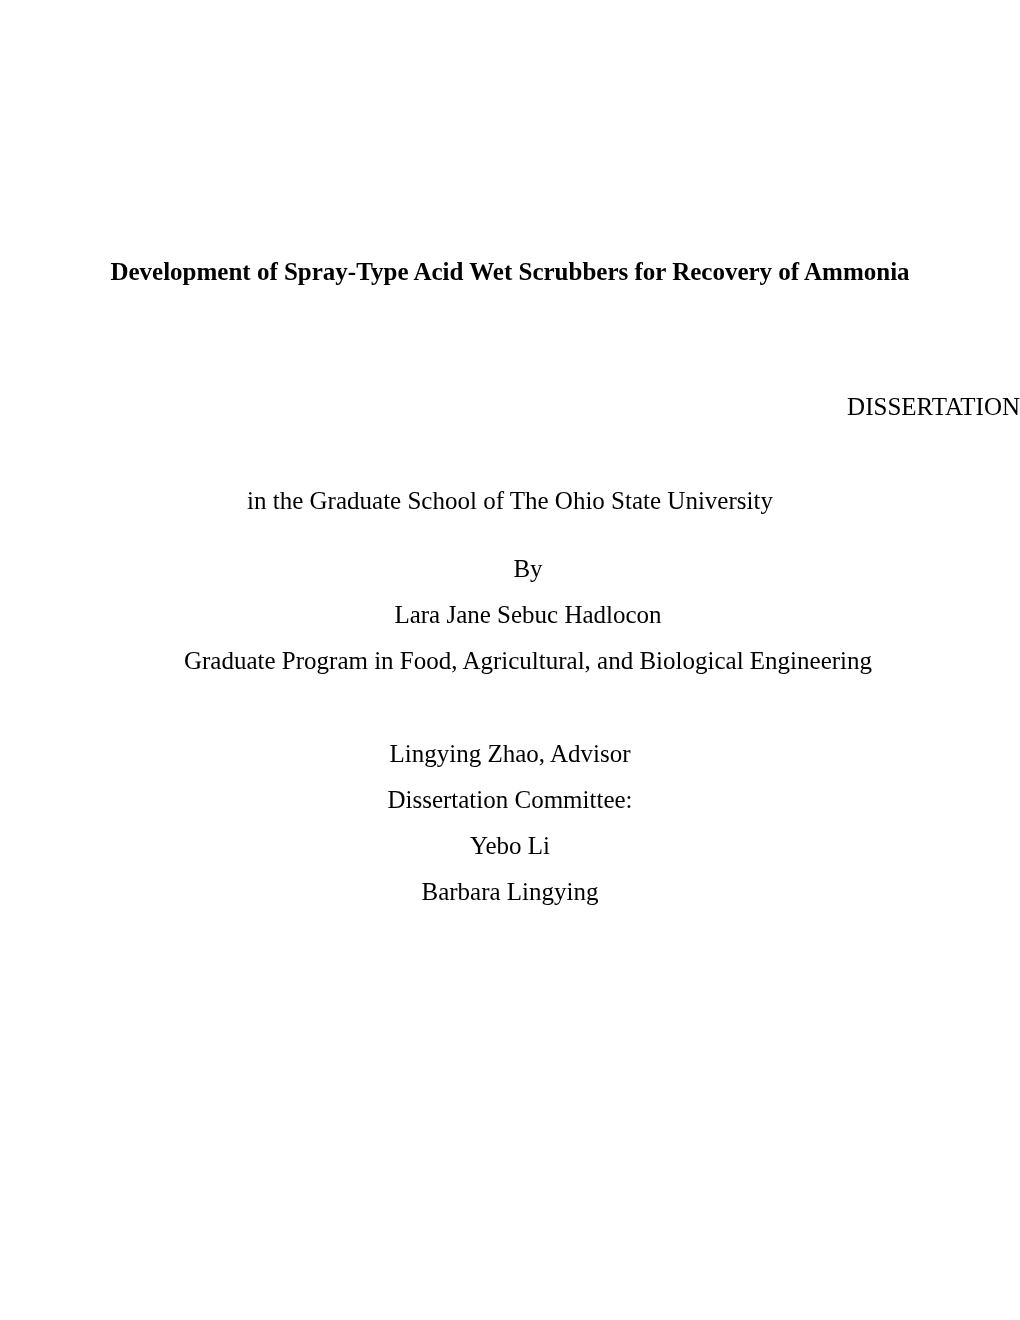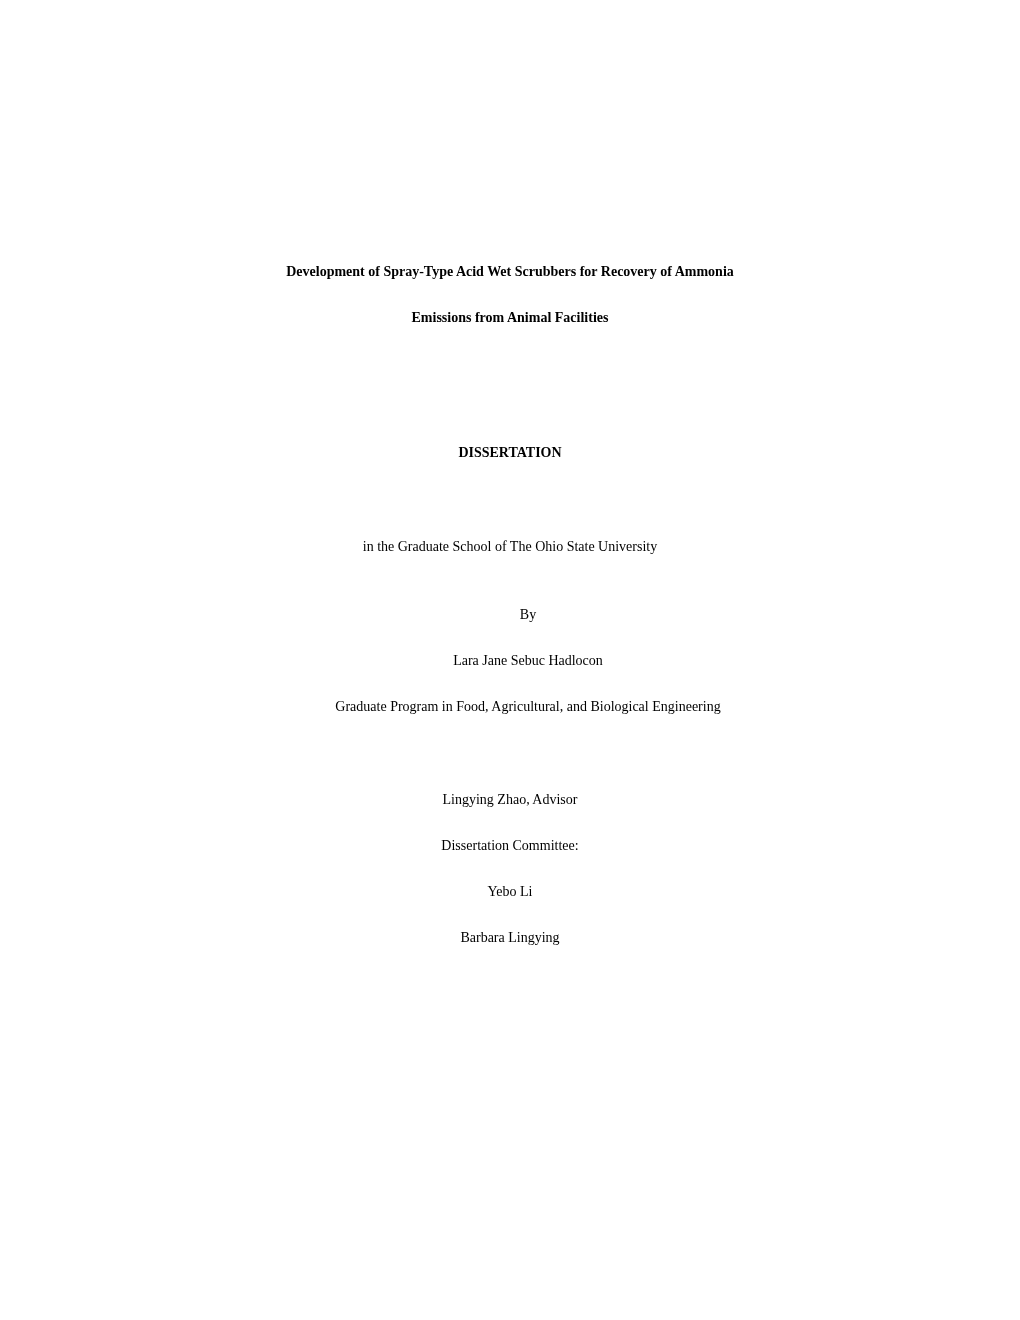--- a/index.html
+++ b/index.html
@@ -9,33 +9,34 @@
   }
   .page {
     position: relative;
     width: 1020px;
     height: 1320px;
     margin: 0 auto;
     background: #ffffff;
     overflow: hidden;
     color: #000000;
     font-family: "Liberation Serif", "DejaVu Serif", serif;
-    font-size: 14px;
+    font-size: 25px;
     line-height: 46px;
     text-align: center;
   }
   .page p { margin: 0; }
 
   .title-block {
     margin-top: 249px;
     font-weight: bold;
   }
   .doctype-block {
     margin-top: 89px;
-    font-weight: bold;
+    font-weight: normal;
+    text-align: right;
   }
   .fulfillment-block {
     margin-top: 59px;
     line-height: 23.5px;
   }
   .byline-block {
     margin-top: 33px;
     padding-left: 36px;
   }
   .publication-block {
@@ -45,21 +46,20 @@
     margin-top: 47px;
   }
 </style>
 </head>
 <body>
 
 <div class="page">
 
   <div class="title-block">
     <p>Development of Spray-Type Acid Wet Scrubbers for Recovery of Ammonia</p>
-    <p>Emissions from Animal Facilities</p>
   </div>
 
   <div class="doctype-block">
     <p>DISSERTATION</p>
   </div>
 
   <div class="fulfillment-block">
     <p>in the Graduate School of The Ohio State University</p>
   </div>
 

